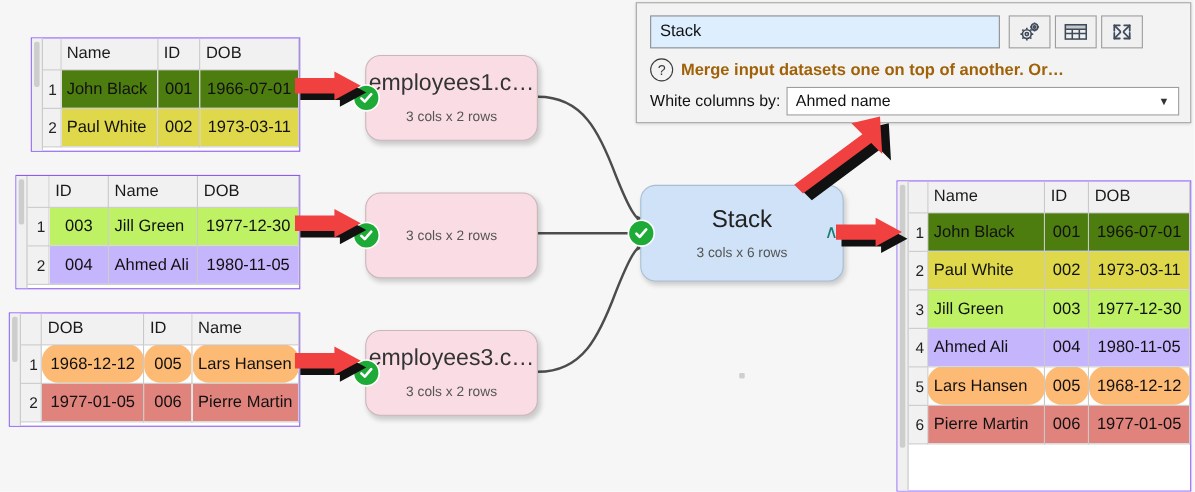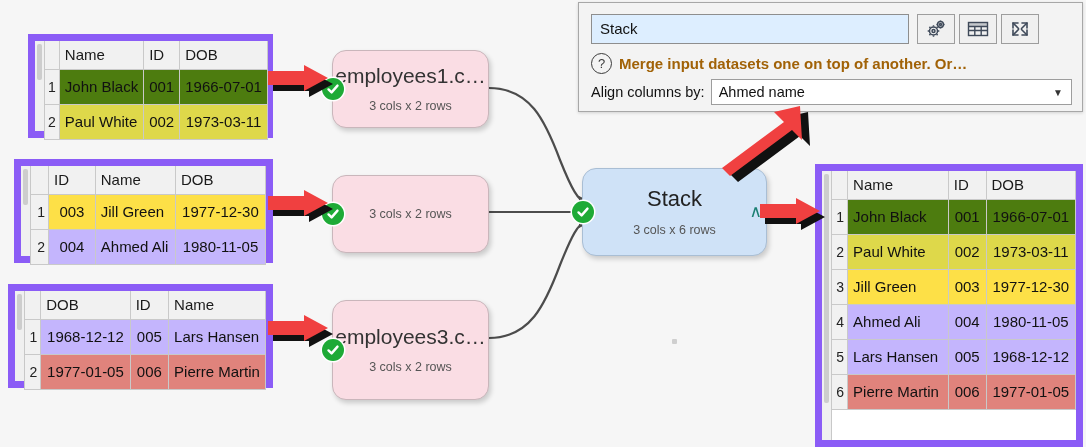--- a/index.html
+++ b/index.html
@@ -14,21 +14,21 @@
   
   #canvas{
     left:0;top:0;width:1086px;height:447px;
     background:#f6f6f6;
   }
 
   
   .tbl{
     position:absolute;
     background:#ffffff;
-    border:7px solid #8b5cf6;
+    border:1px solid #8b5cf6;
     box-sizing:border-box;
     font-size:15px;
     color:#111;
   }
   .tbl .scroller{
     position:absolute;left:0;top:0;bottom:0;width:9px;
     background:#f0f0f0;border-right:1px solid #c8c8c8;
   }
   .tbl .scroller i{
     position:absolute;left:2px;right:2px;top:3px;height:40%;
@@ -54,22 +54,22 @@
   }
   .tbl .rh{
     background:#f1f1f1;text-align:right;color:#222;width:20px;
     padding:0 3px;font-size:14px;
   }
   .tbl td.num{text-align:center;}
   .tbl td.txt{text-align:left;}
 
   
   .y1{background:#4d7c0f;} .y2{background:#ded84a;}
-  .g1{background:#fde047;} .g2{background:#c4b5fd;}
-  .r1{background:#c4b5fd;} .r2{background:#e0837c;}
+  .g1{background:#bef264;} .g2{background:#c4b5fd;}
+  .r1{background:#fdba74;border-radius:15px;} .r2{background:#e0837c;}
 
   
   .node{
     position:absolute;border-radius:14px;
     box-shadow:2px 3px 5px rgba(0,0,0,.18);
     box-sizing:border-box;
     display:flex;flex-direction:column;align-items:center;justify-content:center;
   }
   .node.pink{background:#fadde4;border:1px solid #c9b6bb;}
   .node.blue{background:#cfe2f7;border:1px solid #a9bed4;}
@@ -250,21 +250,21 @@
 
 <div class="node pink" style="left:332px;top:175px;width:157px;height:78px;">
   <div class="ns">3 cols x 2 rows</div>
   <div class="check">
     <svg width="14" height="14" viewBox="0 0 14 14">
         <path d="M2.5 7.4 L5.6 10.4 L11.5 3.6" stroke="#fff" stroke-width="2.4" fill="none" stroke-linecap="round" stroke-linejoin="round"></path>
       </svg>
   </div>
 </div>
 
-<div class="node pink" style="left:332px;top:300px;width:157px;height:100px;">
+<div class="node pink" style="left:332px;top:300px;width:157px;height:78px;">
   <div class="nt">employees3.c…</div>
   <div class="ns">3 cols x 2 rows</div>
   <div class="check">
     <svg width="14" height="14" viewBox="0 0 14 14">
         <path d="M2.5 7.4 L5.6 10.4 L11.5 3.6" stroke="#fff" stroke-width="2.4" fill="none" stroke-linecap="round" stroke-linejoin="round"></path>
       </svg>
   </div>
 </div>
 
 <div class="node blue" style="left:582px;top:168px;width:185px;height:88px;">
@@ -318,21 +318,21 @@
       </g>
     </svg>
   </div>
 
   <div id="helprow">
     <div class="q">?</div>
     <div class="desc">Merge input datasets one on top of another. Or…</div>
   </div>
 
   <div id="alignrow">
-    <div class="lbl">Align columns by:</div>
+    <div class="lbl">White columns by:</div>
     <div id="alignsel">
       <span>Ahmed name</span>
       <span class="arw">▼</span>
     </div>
   </div>
 </div>
 
 <div class="tbl" id="tout" style="left:815px;top:164px;width:268px;height:283px;">
   <div class="scroller">
       <i style="height:85%"></i>

